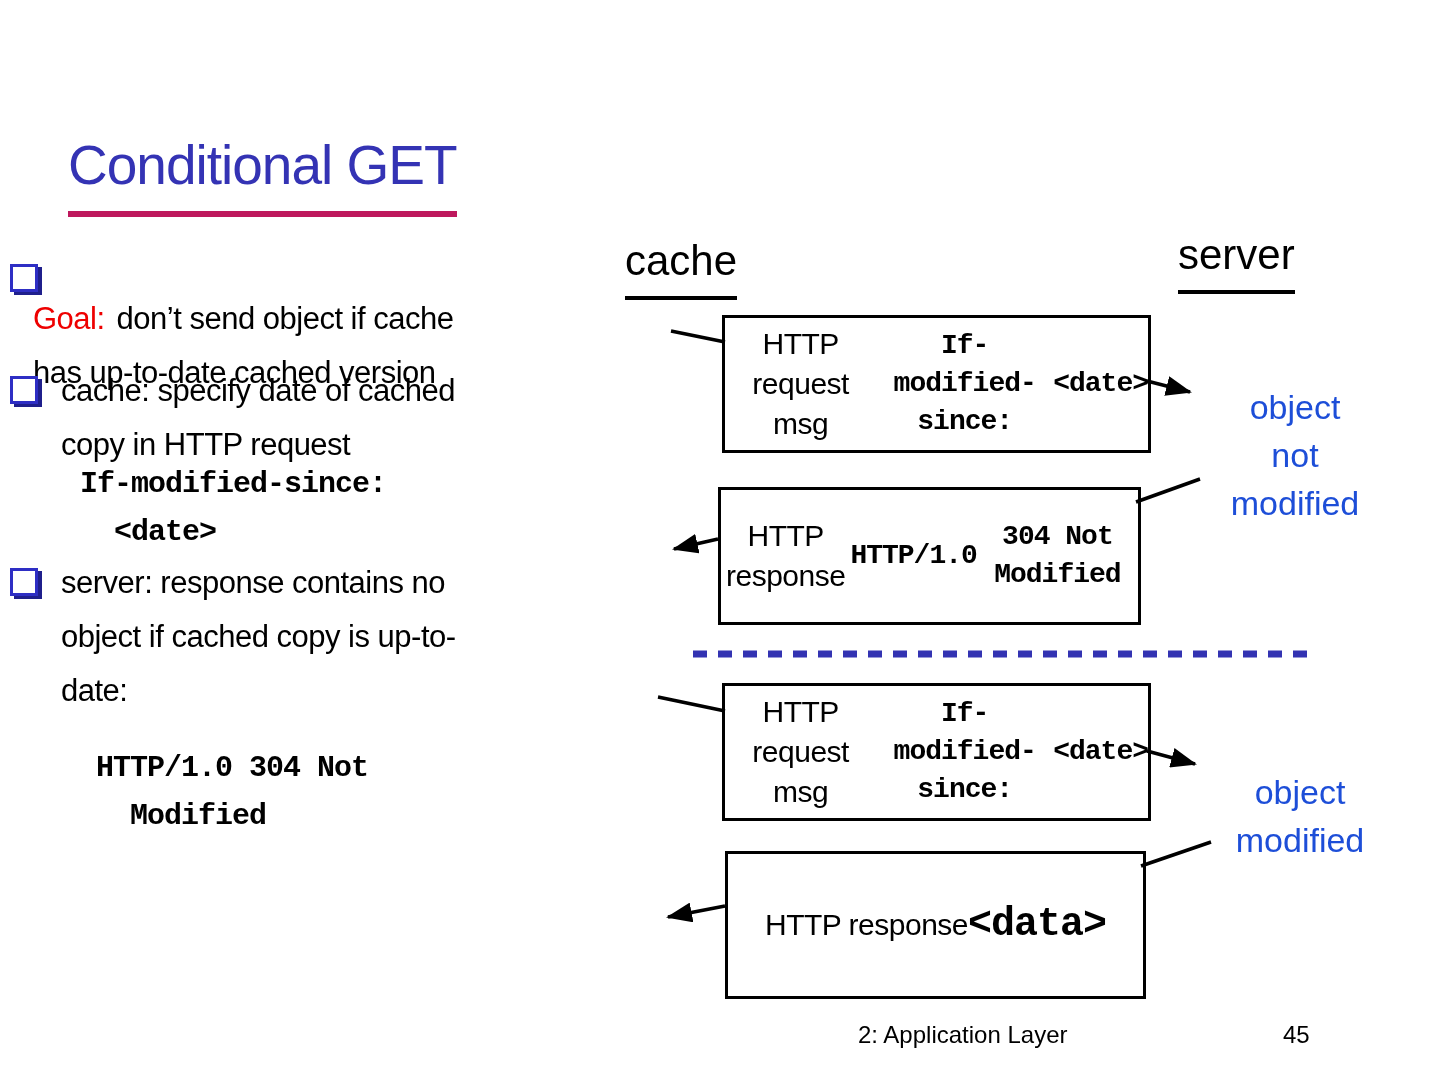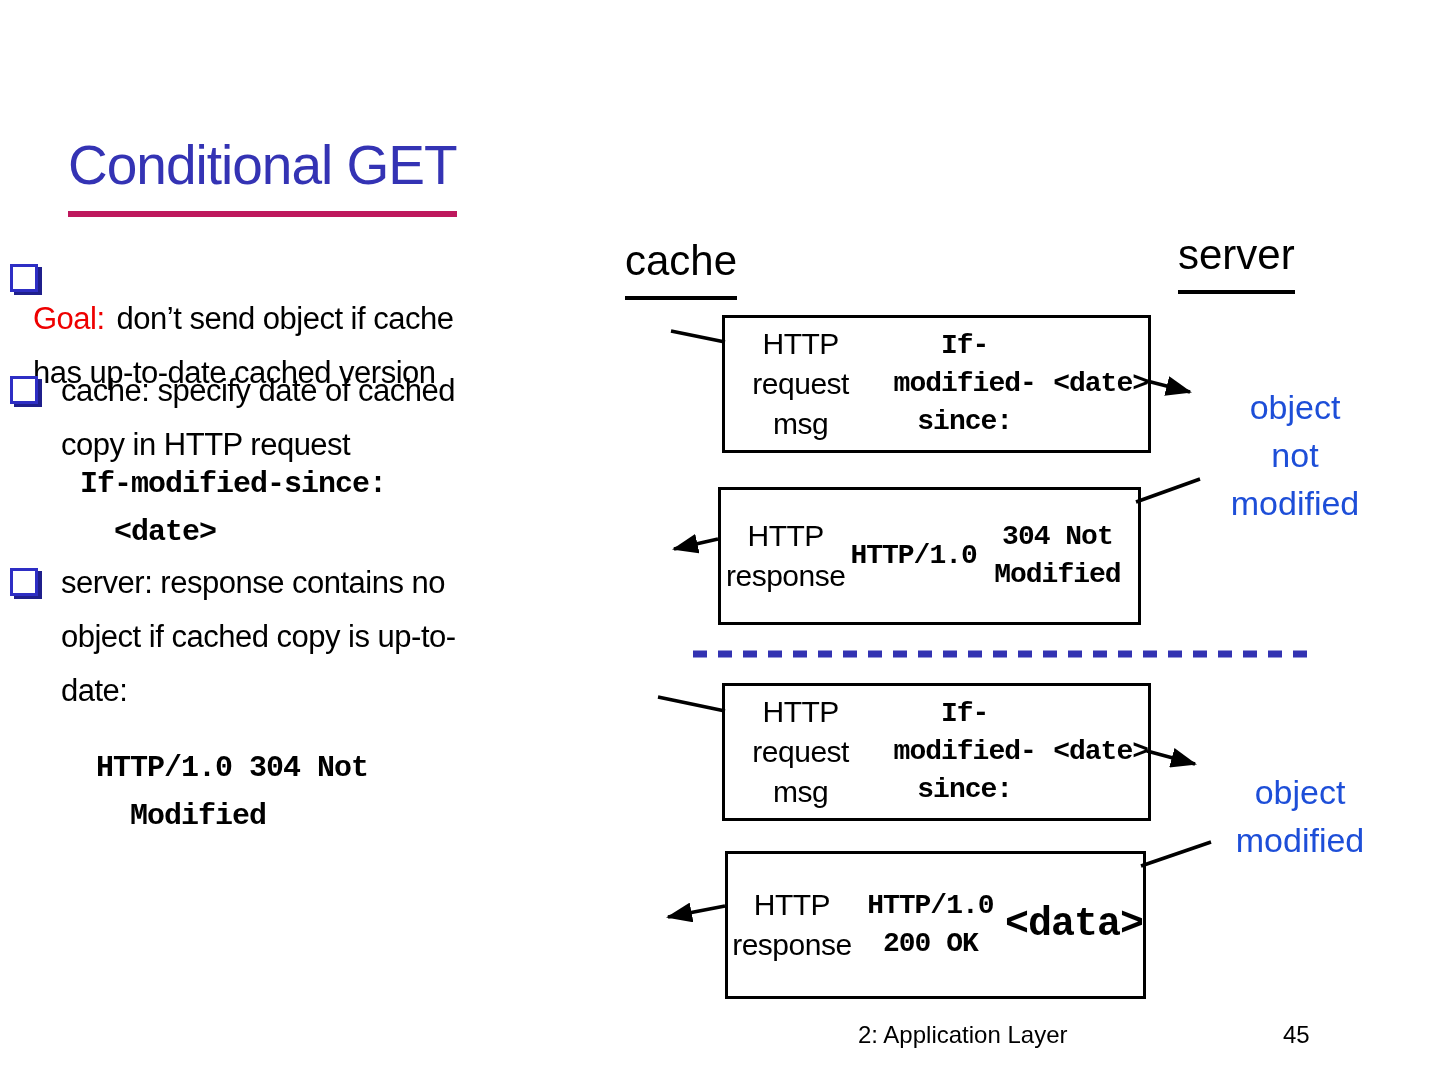--- a/index.html
+++ b/index.html
@@ -96,21 +96,20 @@
 </div>
 
 <div class="msg-box" style="left:722px; top:683px; width:423px; height:132px;">
   <div class="t1">HTTP request msg</div>
   <div class="t2">If-modified-since:</div>
   <div class="t3">&lt;date&gt;</div>
 </div>
 
 <div class="msg-box box4" style="left:725px; top:851px; width:415px; height:142px;">
   <div class="t1">HTTP response</div>
-  <div class="t2">HTTP/1.0 200 OK</div>
   <div class="t3">&lt;data&gt;</div>
 </div>
 
 <div class="blue-note" style="left:1205px; top:383px; width:180px;">object
 not
 modified</div>
 <div class="blue-note" style="left:1205px; top:768px; width:190px;">object
 modified</div>
 
 <svg id="arrow-layer" width="1440" height="1080" viewBox="0 0 1440 1080">

